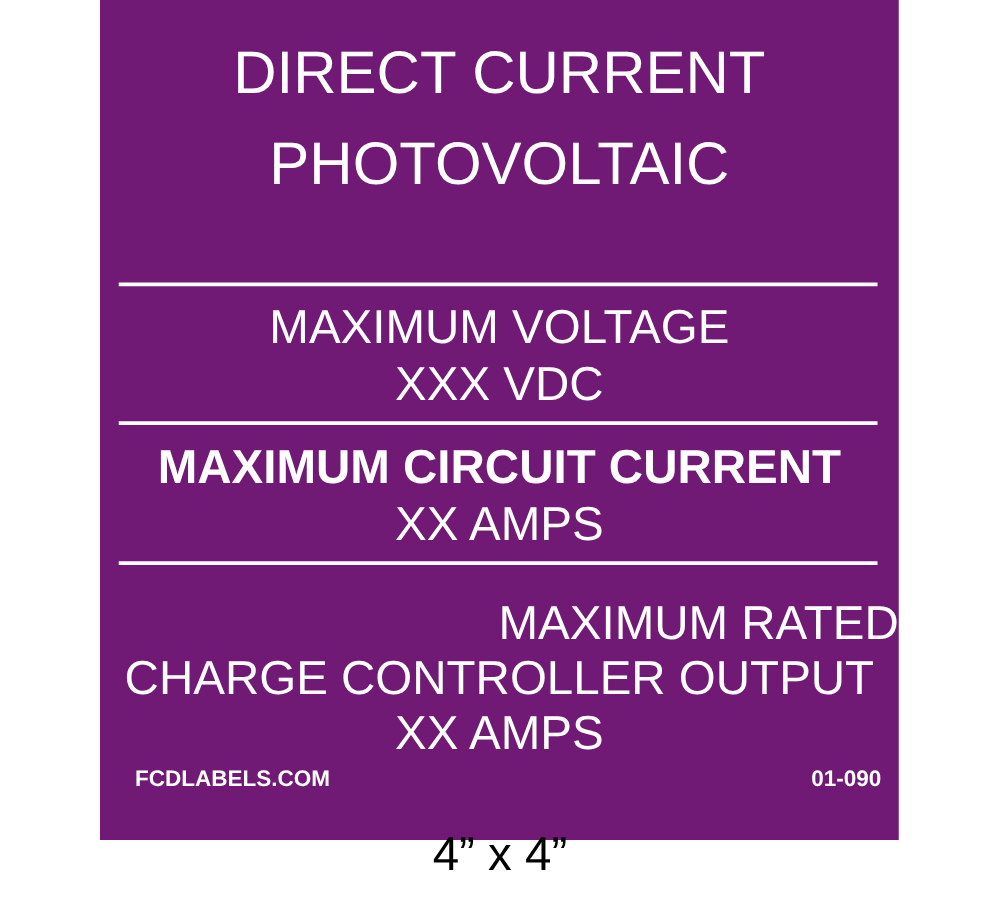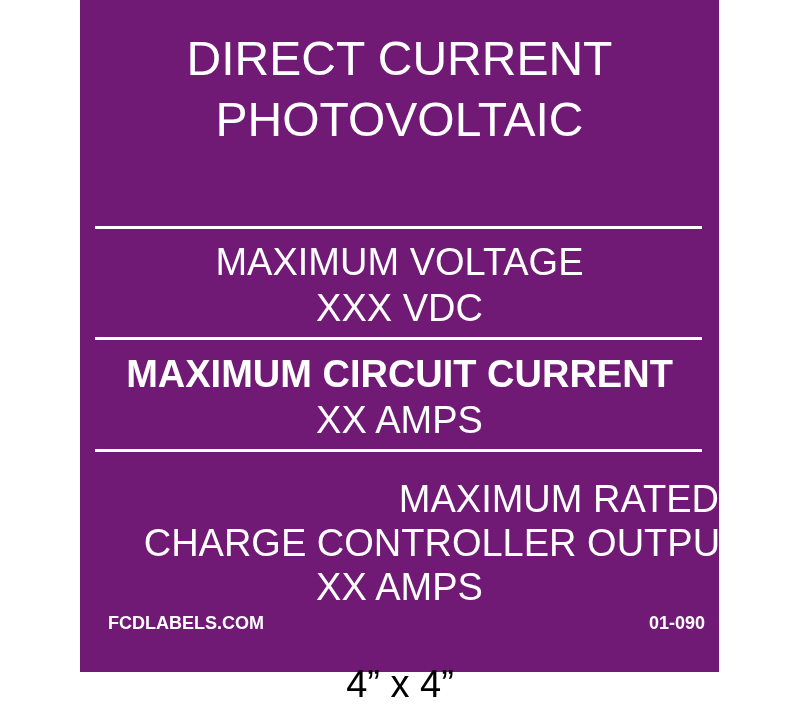--- a/index.html
+++ b/index.html
@@ -64,35 +64,35 @@
       line-height: 1;
       color: #000000;
     }
   </style>
 </head>
 <body>
 
 <div class="label">
 
   <div class="line title-line" style="top:35px;">DIRECT CURRENT</div>
-  <div class="line title-line" style="top:96px;">PHOTOVOLTAIC</div>
+  <div class="line title-line" style="top:108px;">PHOTOVOLTAIC</div>
 
   <div class="divider" style="top:226px;"></div>
 
   <div class="line body-line" style="top:289px;">XXX VDC</div>
   <div class="line body-line" style="top:243px;">MAXIMUM VOLTAGE</div>
 
   <div class="divider" style="top:337px;"></div>
 
   <div class="line body-line" style="top:355px;font-weight:bold;">MAXIMUM CIRCUIT CURRENT</div>
   <div class="line body-line" style="top:401px;">XX AMPS</div>
 
   <div class="divider" style="top:449px;"></div>
 
   <div class="line body-line" style="top:480px;text-align:right;">MAXIMUM RATED</div>
-  <div class="line body-line" style="top:524px;margin-left:44px;">CHARGE CONTROLLER OUTPUT</div>
+  <div class="line body-line" style="top:524px;">CHARGE CONTROLLER OUTPUT</div>
   <div class="line body-line" style="top:568px;">XX AMPS</div>
 
   <div class="footer-text brand">FCDLABELS.COM</div>
   <div class="footer-text code">01-090</div>
 </div>
 
 <div class="size-caption">4” x 4”</div>
 
 </body></html>

